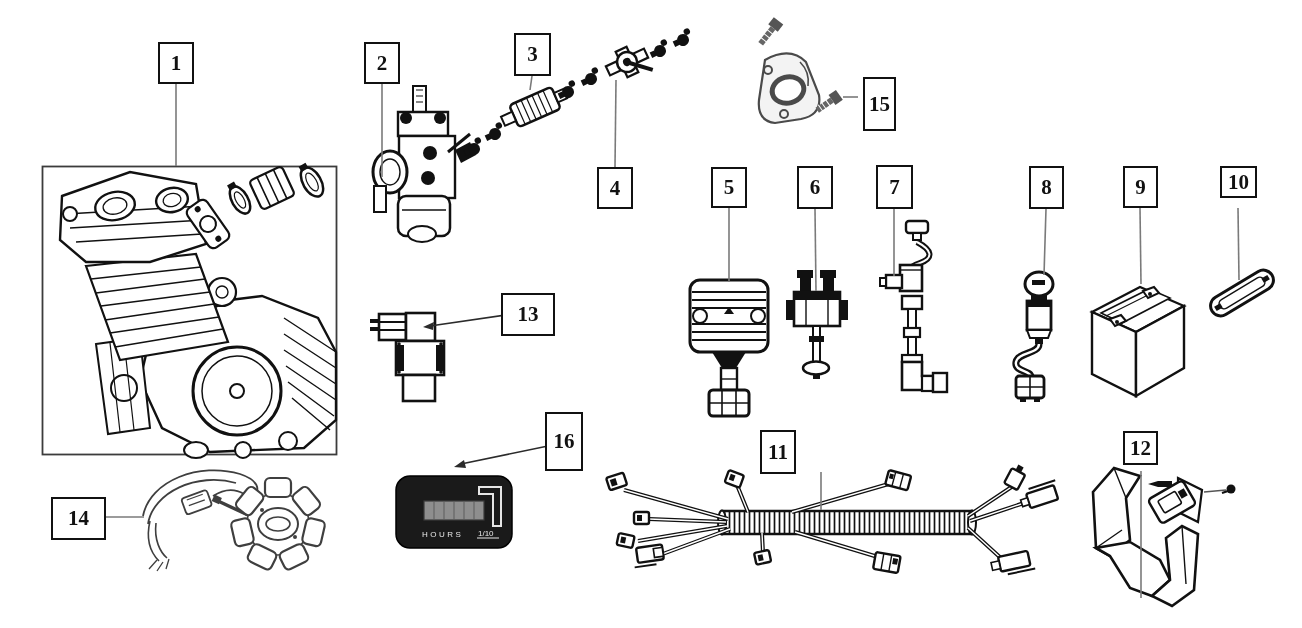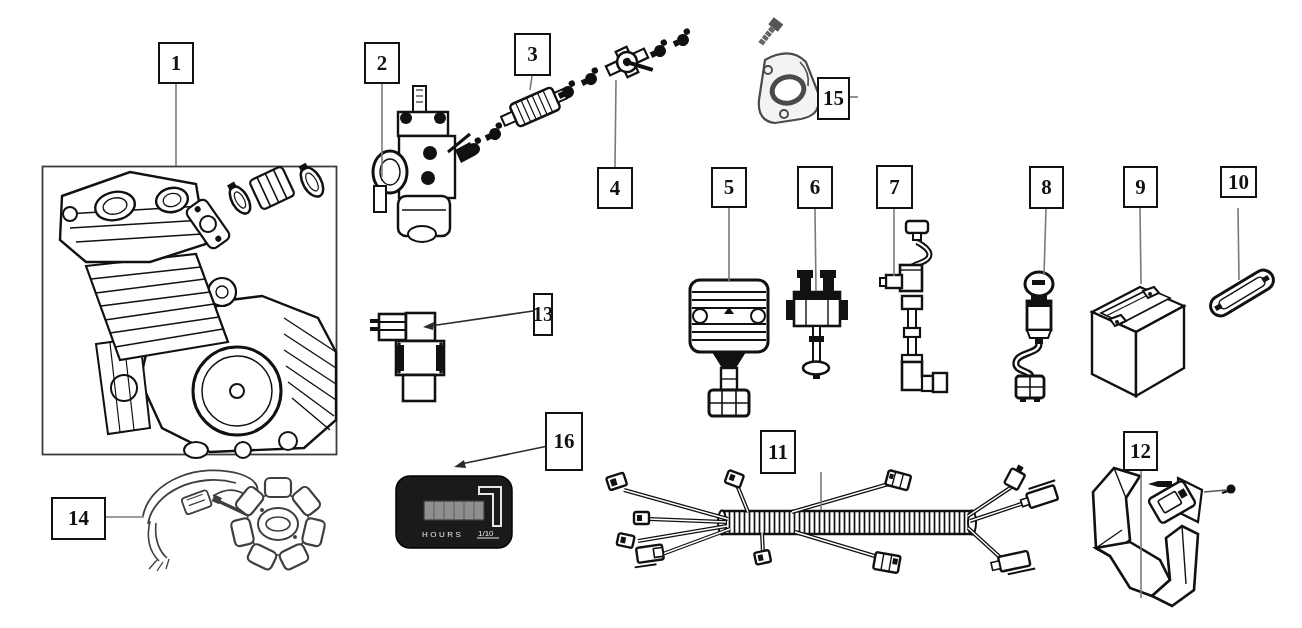--- a/index.html
+++ b/index.html
@@ -450,29 +450,29 @@
     </div>
   <div class="callout" style="left:1123px;top:166px;width:35px;height:42px">
       <span>9</span>
     </div>
   <div class="callout" style="left:1220px;top:166px;width:37px;height:32px">
       <span>10</span>
     </div>
   <div class="callout" style="left:760px;top:430px;width:36px;height:44px">
       <span>11</span>
     </div>
-  <div class="callout" style="left:1123px;top:431px;width:35px;height:40px">
+  <div class="callout" style="left:1123px;top:431px;width:35px;height:34px">
       <span>12</span>
     </div>
-  <div class="callout" style="left:533px;top:293px;width:20px;height:43px">
+  <div class="callout" style="left:501px;top:293px;width:54px;height:43px">
       <span>13</span>
     </div>
   <div class="callout" style="left:51px;top:497px;width:55px;height:43px">
       <span>14</span>
     </div>
-  <div class="callout" style="left:817px;top:77px;width:33px;height:43px">
+  <div class="callout" style="left:863px;top:77px;width:33px;height:54px">
       <span>15</span>
     </div>
   <div class="callout" style="left:545px;top:412px;width:38px;height:59px">
       <span>16</span>
     </div>
 
 </div>
 
 </body></html>

